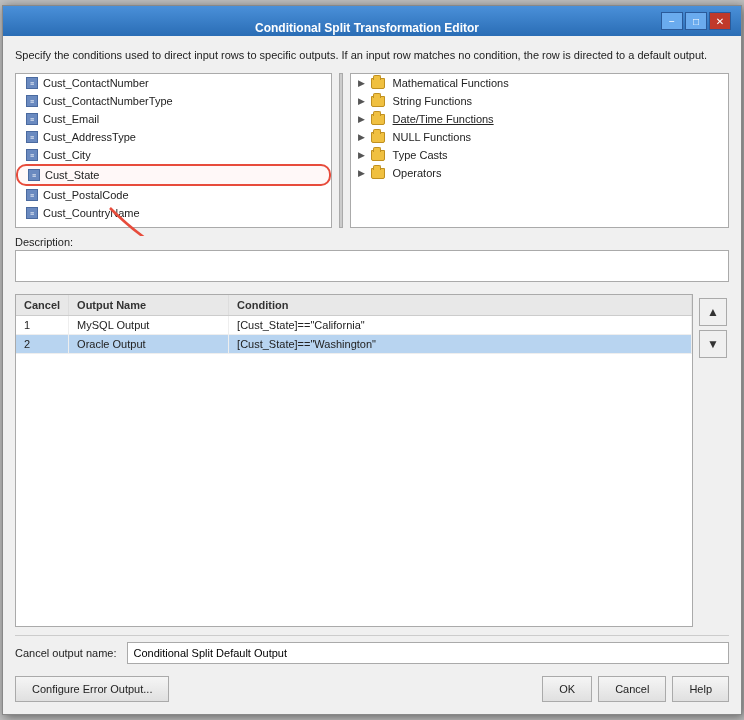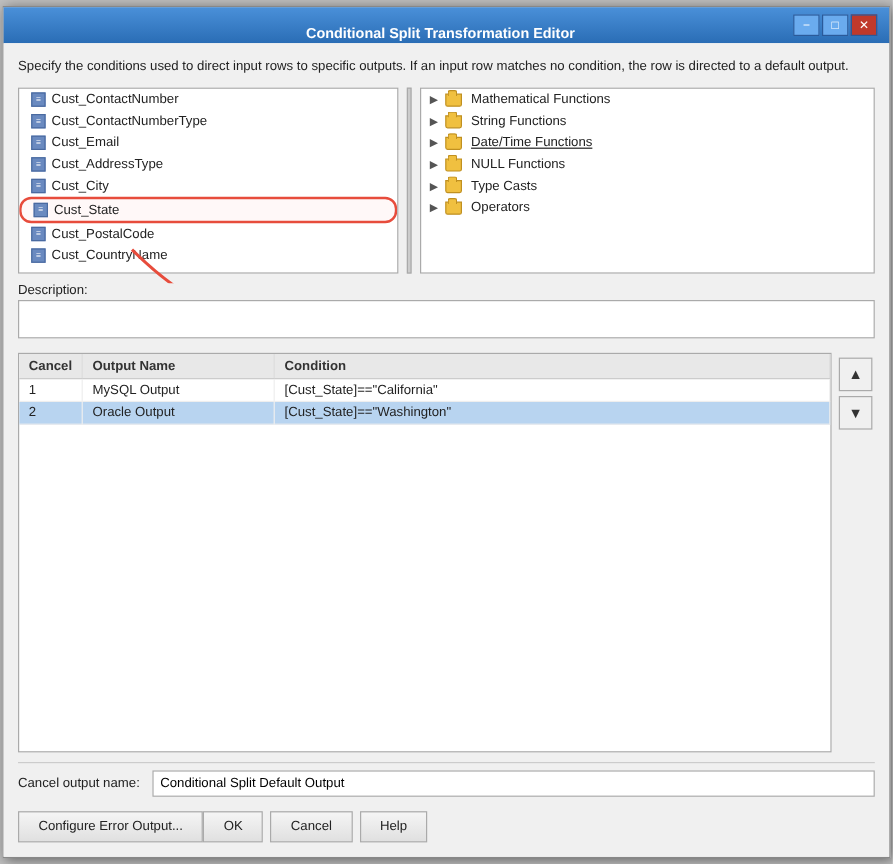--- a/index.html
+++ b/index.html
@@ -269,20 +269,21 @@
     .default-input {
       flex: 1;
       height: 22px;
       border: 1px solid #aaa;
       padding: 2px 6px;
       font-size: 11px;
       background: white;
     }
     .button-row {
       display: flex;
+      justify-content: space-between;
       align-items: center;
       flex-shrink: 0;
     }
     .btn {
       height: 26px;
       padding: 0 16px;
       border: 1px solid #aaa;
       background: linear-gradient(to bottom, #f5f5f5, #e0e0e0);
       cursor: pointer;
       font-size: 11px;

